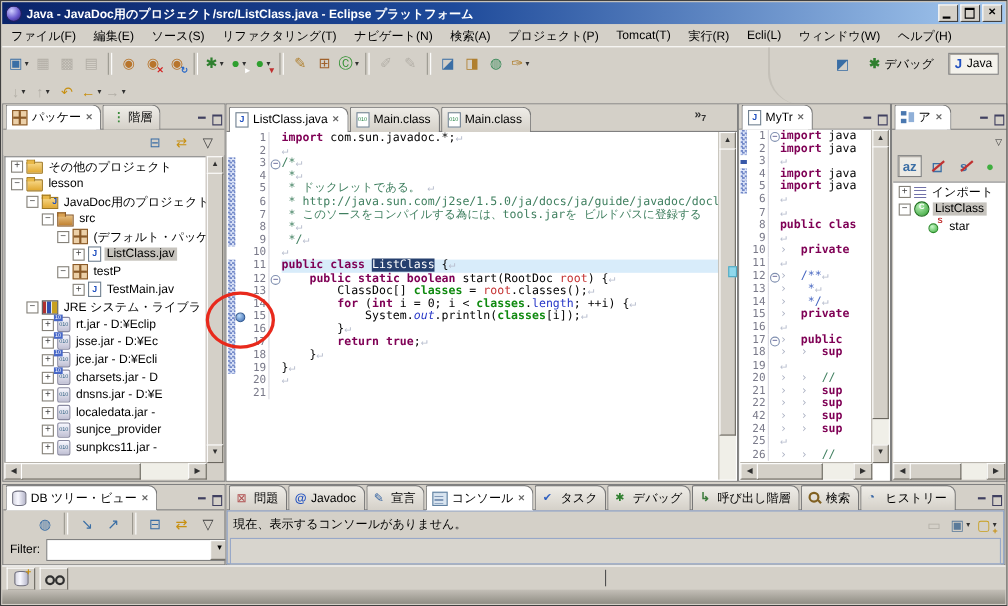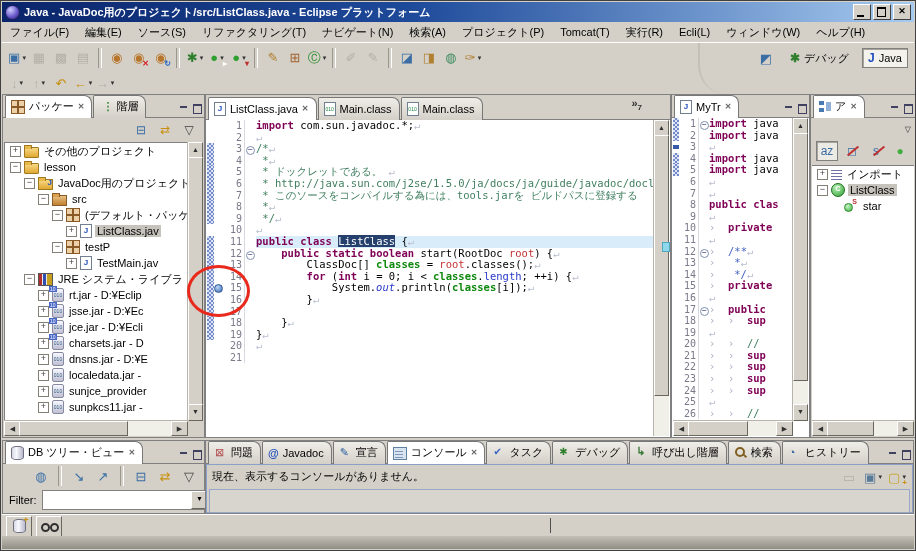--- a/index.html
+++ b/index.html
@@ -532,21 +532,21 @@
         <div class="cl"><span class="diff check"></span><span class="bpc"></span><span class="ln">7</span><span class="fold"></span><span class="ctext"><span class="tk-cmt"> * このソースをコンパイルする為には、tools.jarを ビルドパスに登録する</span></span></div>
         <div class="cl"><span class="diff check"></span><span class="bpc"></span><span class="ln">8</span><span class="fold"></span><span class="ctext"><span class="tk-cmt"> *</span><span class="tk-ret">↵</span></span></div>
         <div class="cl"><span class="diff check"></span><span class="bpc"></span><span class="ln">9</span><span class="fold"></span><span class="ctext"><span class="tk-cmt"> */</span><span class="tk-ret">↵</span></span></div>
         <div class="cl"><span class="diff"></span><span class="bpc"></span><span class="ln">10</span><span class="fold"></span><span class="ctext"><span class="tk-ret">↵</span></span></div>
         <div class="cl cur"><span class="diff check"></span><span class="bpc"></span><span class="ln">11</span><span class="fold"></span><span class="ctext"><span class="tk-kw">public</span><span class="tk-pl"> </span><span class="tk-kw">class</span><span class="tk-pl"> </span><span class="tk-sel">ListClass</span><span class="tk-pl"> {</span><span class="tk-ret">↵</span></span></div>
         <div class="cl"><span class="diff check"></span><span class="bpc"></span><span class="ln">12</span><span class="fold has"></span><span class="ctext"><span class="tk-pl">    </span><span class="tk-kw">public</span><span class="tk-pl"> </span><span class="tk-kw">static</span><span class="tk-pl"> </span><span class="tk-kw">boolean</span><span class="tk-pl"> start(RootDoc </span><span class="tk-red">root</span><span class="tk-pl">) {</span><span class="tk-ret">↵</span></span></div>
         <div class="cl"><span class="diff check"></span><span class="bpc"></span><span class="ln">13</span><span class="fold"></span><span class="ctext"><span class="tk-pl">        ClassDoc[] </span><span class="tk-var">classes</span><span class="tk-pl"> = </span><span class="tk-red">root</span><span class="tk-pl">.classes();</span><span class="tk-ret">↵</span></span></div>
         <div class="cl"><span class="diff check"></span><span class="bpc"></span><span class="ln">14</span><span class="fold"></span><span class="ctext"><span class="tk-pl">        </span><span class="tk-kw">for</span><span class="tk-pl"> (</span><span class="tk-kw">int</span><span class="tk-pl"> i = 0; i &lt; </span><span class="tk-var">classes</span><span class="tk-pl">.</span><span class="tk-blue">length</span><span class="tk-pl">; ++i) {</span><span class="tk-ret">↵</span></span></div>
         <div class="cl"><span class="diff check"></span><span class="bpc"><span class="bp"></span></span><span class="ln">15</span><span class="fold"></span><span class="ctext"><span class="tk-pl">            System.</span><span class="tk-blueit">out</span><span class="tk-pl">.println(</span><span class="tk-var">classes</span><span class="tk-pl">[i]);</span><span class="tk-ret">↵</span></span></div>
         <div class="cl"><span class="diff check"></span><span class="bpc"></span><span class="ln">16</span><span class="fold"></span><span class="ctext"><span class="tk-pl">        }</span><span class="tk-ret">↵</span></span></div>
-        <div class="cl"><span class="diff check"></span><span class="bpc"></span><span class="ln">17</span><span class="fold"></span></div>
+        <div class="cl"><span class="diff check"></span><span class="bpc"></span><span class="ln">17</span><span class="fold"></span><span class="ctext"><span class="tk-pl">        </span><span class="tk-kw">return</span><span class="tk-pl"> </span><span class="tk-kw">true</span><span class="tk-pl">;</span><span class="tk-ret">↵</span></span></div>
         <div class="cl"><span class="diff check"></span><span class="bpc"></span><span class="ln">18</span><span class="fold"></span><span class="ctext"><span class="tk-pl">    }</span><span class="tk-ret">↵</span></span></div>
         <div class="cl"><span class="diff check"></span><span class="bpc"></span><span class="ln">19</span><span class="fold"></span><span class="ctext"><span class="tk-pl">}</span><span class="tk-ret">↵</span></span></div>
         <div class="cl"><span class="diff"></span><span class="bpc"></span><span class="ln">20</span><span class="fold"></span><span class="ctext"><span class="tk-ret">↵</span></span></div>
         <div class="cl"><span class="diff"></span><span class="bpc"></span><span class="ln">21</span><span class="fold"></span><span class="ctext"></span></div>
       </div>
     <div class="vsb">
       <span class="sb-btn up">▲</span>
       <span class="thumb" style="top:15px;bottom:40px;"></span>
     </div>
     <div class="cyanmark"></div>
@@ -584,21 +584,21 @@
         <div class="cl"><span class="diff"></span><span class="bpc"></span><span class="ln">13</span><span class="fold"></span><span class="ctext"><span class="tk-tab">›</span><span class="tk-jdoc">   *</span><span class="tk-ret">↵</span></span></div>
         <div class="cl"><span class="diff"></span><span class="bpc"></span><span class="ln">14</span><span class="fold"></span><span class="ctext"><span class="tk-tab">›</span><span class="tk-jdoc">   */</span><span class="tk-ret">↵</span></span></div>
         <div class="cl"><span class="diff"></span><span class="bpc"></span><span class="ln">15</span><span class="fold"></span><span class="ctext"><span class="tk-tab">›</span><span class="tk-pl">  </span><span class="tk-kw">private</span></span></div>
         <div class="cl"><span class="diff"></span><span class="bpc"></span><span class="ln">16</span><span class="fold"></span><span class="ctext"><span class="tk-ret">↵</span></span></div>
         <div class="cl"><span class="diff"></span><span class="bpc"></span><span class="ln">17</span><span class="fold has"></span><span class="ctext"><span class="tk-tab">›</span><span class="tk-pl">  </span><span class="tk-kw">public</span></span></div>
         <div class="cl"><span class="diff"></span><span class="bpc"></span><span class="ln">18</span><span class="fold"></span><span class="ctext"><span class="tk-tab">›</span><span class="tk-pl">  </span><span class="tk-tab">›</span><span class="tk-pl">  </span><span class="tk-kw">sup</span></span></div>
         <div class="cl"><span class="diff"></span><span class="bpc"></span><span class="ln">19</span><span class="fold"></span><span class="ctext"><span class="tk-ret">↵</span></span></div>
         <div class="cl"><span class="diff"></span><span class="bpc"></span><span class="ln">20</span><span class="fold"></span><span class="ctext"><span class="tk-tab">›</span><span class="tk-pl">  </span><span class="tk-tab">›</span><span class="tk-pl">  </span><span class="tk-cmt">//</span></span></div>
         <div class="cl"><span class="diff"></span><span class="bpc"></span><span class="ln">21</span><span class="fold"></span><span class="ctext"><span class="tk-tab">›</span><span class="tk-pl">  </span><span class="tk-tab">›</span><span class="tk-pl">  </span><span class="tk-kw">sup</span></span></div>
         <div class="cl"><span class="diff"></span><span class="bpc"></span><span class="ln">22</span><span class="fold"></span><span class="ctext"><span class="tk-tab">›</span><span class="tk-pl">  </span><span class="tk-tab">›</span><span class="tk-pl">  </span><span class="tk-kw">sup</span></span></div>
-        <div class="cl"><span class="diff"></span><span class="bpc"></span><span class="ln">23</span><span class="fold"></span><span class="ctext"><span class="tk-tab">›</span><span class="tk-pl">  </span><span class="tk-tab">›</span><span class="tk-pl">  </span><span class="tk-kw">sup</span></span></div>
+        <div class="cl"><span class="diff"></span><span class="bpc"></span><span class="ln">42</span><span class="fold"></span><span class="ctext"><span class="tk-tab">›</span><span class="tk-pl">  </span><span class="tk-tab">›</span><span class="tk-pl">  </span><span class="tk-kw">sup</span></span></div>
         <div class="cl"><span class="diff"></span><span class="bpc"></span><span class="ln">24</span><span class="fold"></span><span class="ctext"><span class="tk-tab">›</span><span class="tk-pl">  </span><span class="tk-tab">›</span><span class="tk-pl">  </span><span class="tk-kw">sup</span></span></div>
         <div class="cl"><span class="diff"></span><span class="bpc"></span><span class="ln">25</span><span class="fold"></span><span class="ctext"><span class="tk-ret">↵</span></span></div>
         <div class="cl"><span class="diff"></span><span class="bpc"></span><span class="ln">26</span><span class="fold"></span><span class="ctext"><span class="tk-tab">›</span><span class="tk-pl">  </span><span class="tk-tab">›</span><span class="tk-pl">  </span><span class="tk-cmt">//</span></span></div>
       </div>
     <div class="vsb" style="bottom:16px;">
       <span class="sb-btn up">▲</span>
       <span class="thumb" style="top:15px;bottom:40px;"></span>
       <span class="sb-btn down">▼</span>
     </div>
     <div class="hsb">
@@ -619,21 +619,21 @@
         </span>
       </span>
     <span class="winbtns">
       <span class="wmin"></span>
       <span class="wmax"></span>
     </span>
   </div>
   <div class="ptools" style="justify-content:flex-end;">
     <span class="vmenu">▽</span>
   </div>
-  <div class="ptools" style="flex-wrap:wrap;height:26px;justify-content:center;">
+  <div class="ptools" style="flex-wrap:wrap;height:26px;justify-content:center;font-weight:bold;">
       <span class="tbtn pressed">
         <span class="g" style="color: rgb(58, 110, 165);">az</span>
       </span>
       <span class="tbtn">
         <span class="g slash" style="color: rgb(58, 110, 165);">◻</span>
       </span>
       <span class="tbtn">
         <span class="g slash" style="color: rgb(58, 110, 165);">s</span>
       </span>
       <span class="tbtn">

